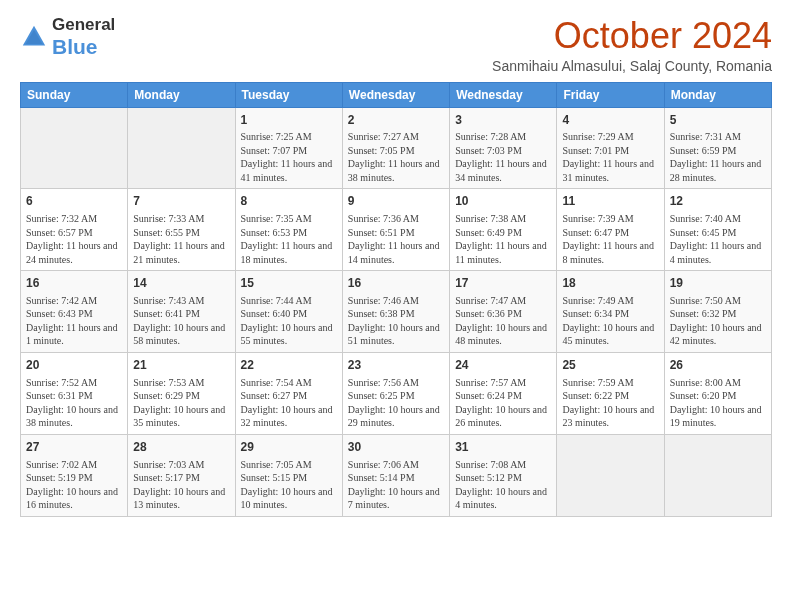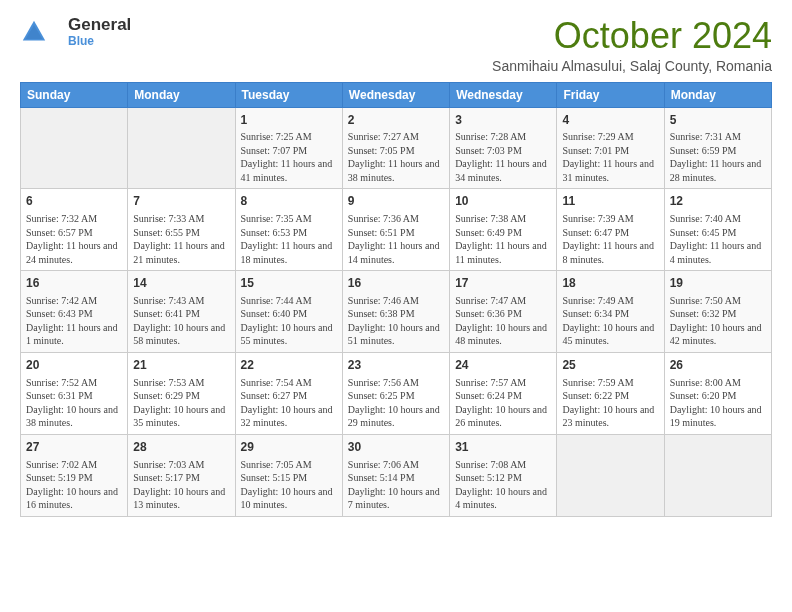--- a/index.html
+++ b/index.html
@@ -12,48 +12,48 @@
     }
     .header {
       display: flex;
       justify-content: space-between;
       align-items: flex-start;
       margin-bottom: 8px;
     }
     .logo {
       display: flex;
       align-items: center;
-      gap: 20px;
+      gap: 4px;
     }
     .logo-text {
       display: flex;
       flex-direction: column;
       line-height: 1.1;
     }
     .logo-general {
       font-size: 17px;
       font-weight: bold;
       color: #333;
     }
     .logo-blue {
-      font-size: 12px;
+      font-size: 21px;
       font-weight: bold;
       color: #4a90d9;
     }
     .logo-icon {
       width: 28px;
       height: 28px;
     }
     .title-block {
       text-align: right;
     }
     .month-title {
       font-size: 36px;
       font-weight: normal;
-      color: #4d7c0f;
+      color: #c2410c;
       line-height: 1.1;
     }
     .subtitle {
       font-size: 14px;
       color: #555;
       margin-top: 2px;
       text-align: right;
     }
     table {
       width: 100%;

